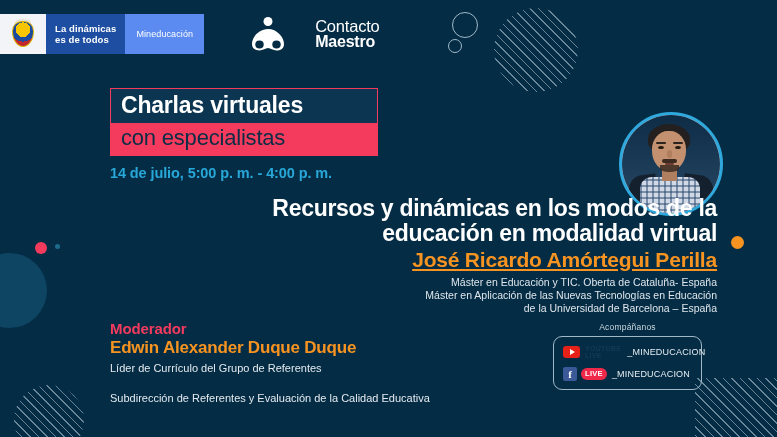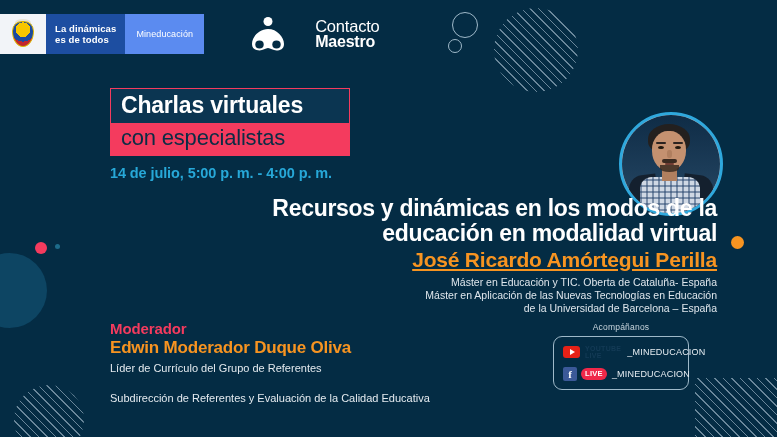--- a/index.html
+++ b/index.html
@@ -76,21 +76,21 @@
     width: 9px; height: 9px; border-radius: 50%; background: #fff;
   }
   .cm-body {
     position: absolute; left: 0; bottom: 1px; width: 34px; height: 23px;
   }
   .cm-text { color: #fff; line-height: 15px; }
   .cm-l1 { font-size: 16.5px; font-weight: normal; letter-spacing: -0.2px; }
   .cm-l2 { font-size: 16px; font-weight: bold; letter-spacing: -0.2px; }
 
   
-  .charlas { position: absolute; left: 110px; top: 88px; width: 240px; }
+  .charlas { position: absolute; left: 110px; top: 88px; width: 268px; }
   .charlas-top {
     background: #0b3551;
     border: 1.6px solid #f43b5e;
     border-bottom: none;
     color: #ffffff;
     font-size: 23px; font-weight: bold;
     padding: 3px 10px 4px 10px;
     letter-spacing: -0.2px;
   }
   .charlas-bot {
@@ -146,21 +146,21 @@
   .speaker-name { color: #f79421; font-size: 21px; font-weight: bold; line-height: 26px; margin-top: 1px; letter-spacing: -0.2px; text-decoration: underline; }
   .cred { color: #dfe6ec; font-size: 10.5px; line-height: 13px; margin-top: 3px; }
 
   
   .moderator { position: absolute; left: 110px; top: 320px; }
   .mod-label { color: #f43b5e; font-size: 15px; font-weight: bold; letter-spacing: -0.1px; }
   .mod-name { color: #f79421; font-size: 17px; font-weight: bold; margin-top: 1px; letter-spacing: -0.2px; }
   .mod-role { color: #e4eaef; font-size: 11px; line-height: 14px; margin-top: 3px; }
 
   
-  .social-wrap { position: absolute; left: 553px; top: 322px; width: 136px; }
+  .social-wrap { position: absolute; left: 553px; top: 322px; width: 149px; }
   .social-title { color: #c9d6de; font-size: 8.5px; text-align: center; margin-bottom: 4px; letter-spacing: .2px; }
   .social-box {
     border: 1px solid #9fb9c9; border-radius: 9px;
     padding: 7px 9px 8px 9px;
   }
   .social-row { display: flex; align-items: center; height: 15px; }
   .social-row + .social-row { margin-top: 7px; }
 
   .yt-icon {
     width: 17px; height: 12px; border-radius: 3px; background: #e62117;
@@ -264,21 +264,21 @@
     <div class="title-line">Recursos y dinámicas en los modos de la</div>
     <div class="title-line">educación en modalidad virtual</div>
     <div class="speaker-name">José Ricardo Amórtegui Perilla</div>
     <div class="cred">Máster en Educación y TIC. Oberta de Cataluña- España</div>
     <div class="cred" style="margin-top:0">Máster en Aplicación de las Nuevas Tecnologías en Educación</div>
     <div class="cred" style="margin-top:0">de la Universidad de Barcelona – España</div>
   </div>
 
   <div class="moderator">
     <div class="mod-label">Moderador</div>
-    <div class="mod-name">Edwin Moderador Duque Oliva</div>
+    <div class="mod-name">Edwin Alexander Duque Duque</div>
     <div class="mod-role">Líder de Currículo del Grupo de Referentes</div>
     <div class="mod-role" style="margin-top:16px">Subdirección de Referentes y Evaluación de la Calidad Educativa</div>
   </div>
 
   <div class="social-wrap">
     <div class="social-title">Acompáñanos</div>
     <div class="social-box">
 
       <div class="social-row">
         <span class="yt-icon"></span>

